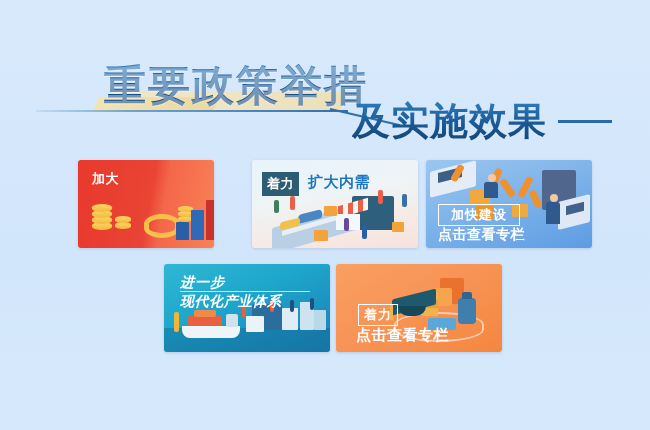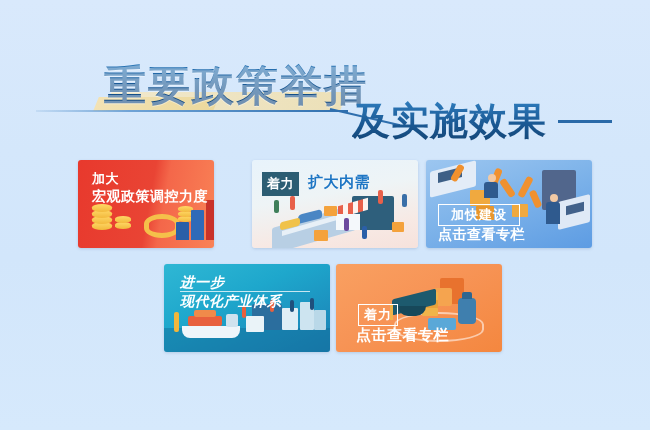--- a/index.html
+++ b/index.html
@@ -269,21 +269,20 @@
     </div>
 
     <div class="ill">
       <div class="person-head" style="left:147px; top:34px; width:9px; height:9px; background:#f2c9a4;"></div>
       <div class="person-body" style="left:143px; top:43px; width:15px; height:24px; background:#2a4d80;"></div>
       <div class="blockish" style="left:141px; top:67px; width:5px; height:13px; background:#1f3a60;"></div>
       <div class="blockish" style="left:151px; top:67px; width:5px; height:13px; background:#1f3a60;"></div>
       <div class="blockish" style="left:139px; top:40px; width:11px; height:9px; background:#f0f4f8; transform:rotate(-12deg);"></div>
     </div>
     <div class="card-text t1">加大</div>
-    <div class="card-text t2">宏观政策调控力度</div>
   </div>
 
   <div class="card" id="card-demand">
 
     <div class="ill">
       <div class="blockish" style="left:20px; top:56px; width:84px; height:26px; background:#b8cfe4; transform:skewY(-16deg); border-radius:2px;"></div>
       <div class="blockish" style="left:30px; top:62px; width:62px; height:5px; background:#e8f0f7; transform:skewY(-16deg);"></div>
     </div>
     <div class="ill">
       <div class="blockish" style="left:46px; top:52px; width:24px; height:9px; background:#4a86c4; border-radius:4px 4px 2px 2px; transform:skewY(-14deg);"></div>

